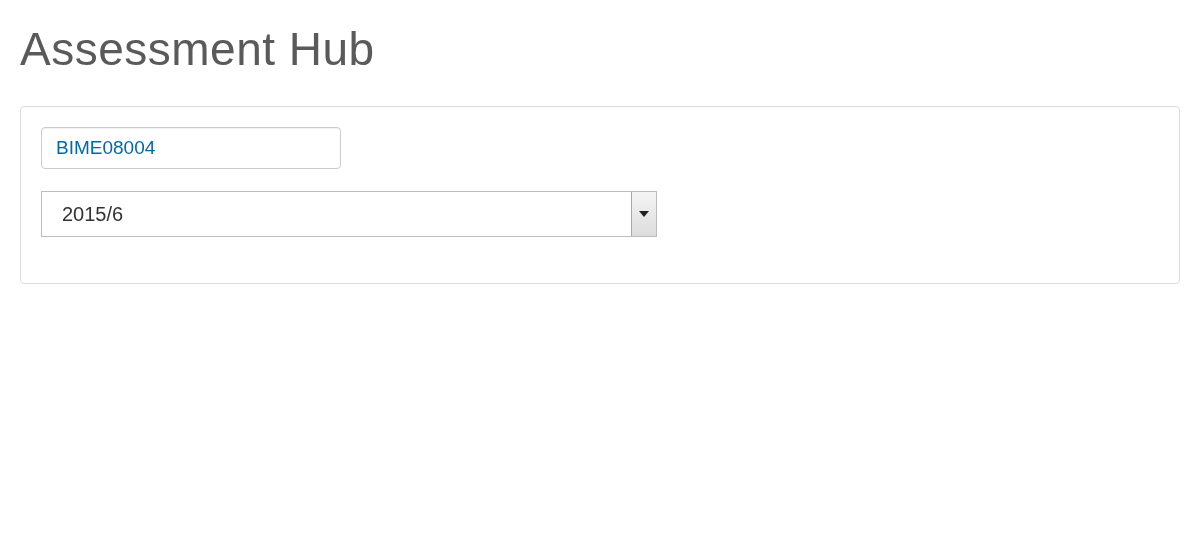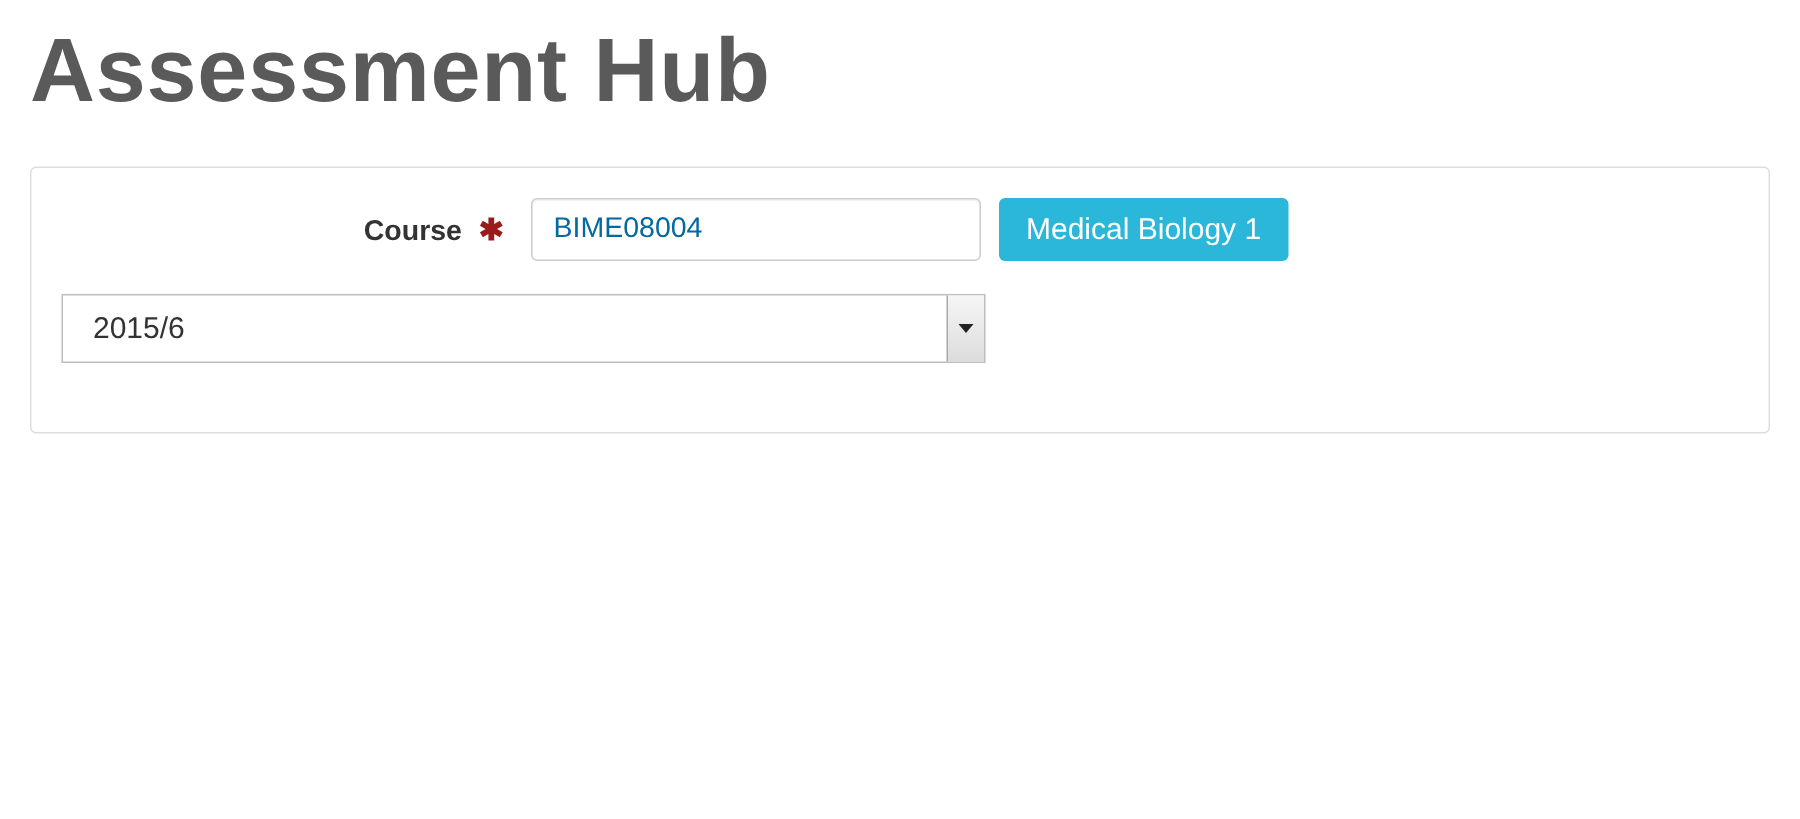--- a/index.html
+++ b/index.html
@@ -9,24 +9,24 @@
     height: 546px;
     background: #ffffff;
     font-family: "Helvetica Neue", Helvetica, Arial, sans-serif;
     color: #333;
     overflow: hidden;
   }
   .page {
     padding: 0 20px 0 20px;
   }
   h1.page-title {
-    font-size: 60px;
-    font-weight: 700;
+    font-size: 46px;
+    font-weight: 400;
     color: #5a5a5a;
-    margin: 12px 0 30px 0;
+    margin: 22px 0 30px 0;
     letter-spacing: 0.5px;
   }
   .panel {
     border: 1px solid #ddd;
     border-radius: 4px;
     background: #fff;
     padding: 20px 20px 24px 20px;
   }
   .form-row {
     display: flex;
@@ -133,27 +133,22 @@
 </style>
 </head>
 <body>
 
 <div class="page">
   <h1 class="page-title">Assessment Hub</h1>
 
   <div class="panel">
 
     <div class="form-row">
-      <div class="form-label">
-        <span>Course</span>
-        <span class="required-star">✱</span>
-      </div>
       <div class="field-area">
         <input type="text" class="text-input" value="BIME08004" style="">
-        <span class="badge-label">Medical Biology 1</span>
       </div>
     </div>
 
     <div class="form-row">
       <div class="field-area">
         <div class="select-wrap">
           <div class="select-text">2015/6</div>
           <div class="select-arrow-button">
             <div class="tri"></div>
           </div>

